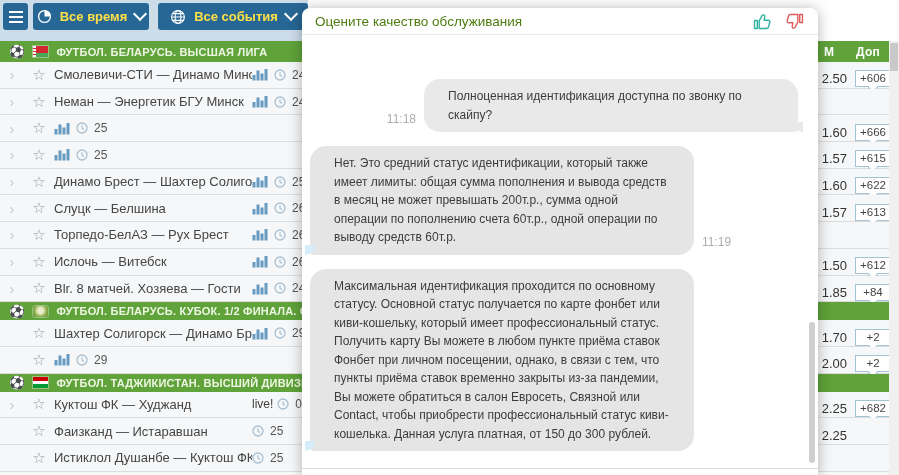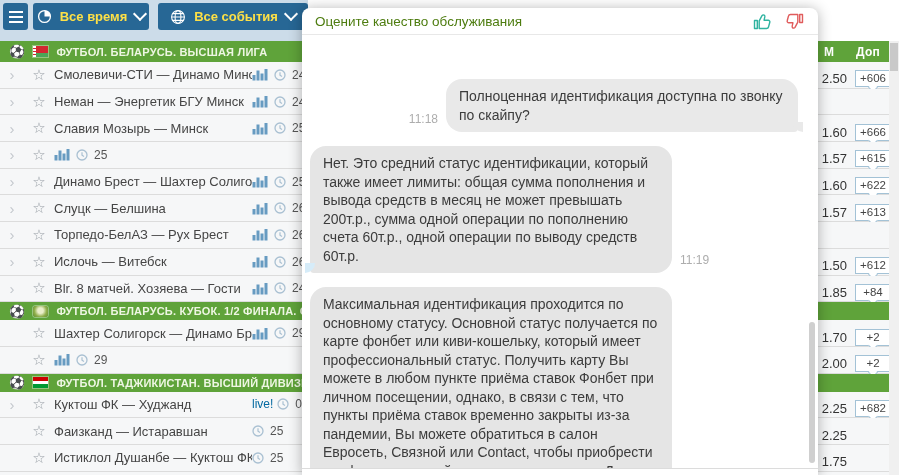--- a/index.html
+++ b/index.html
@@ -36,21 +36,21 @@
   .row{position:relative;height:26.7px;background:#f6f7f8;border-bottom:1px solid #dcdcdc;box-sizing:border-box;
        display:flex;align-items:center;font-size:13px;color:#454545;cursor:pointer}
   .c-chev{width:24px;text-align:center;color:#c3c8cd;font-size:15px;flex:none}
   .c-star{width:30px;text-align:center;color:#9aa1a8;font-size:15px;flex:none}
   .c-name{width:198px;white-space:nowrap;overflow:hidden;display:flex;align-items:center}
   .info{display:inline-flex;width:13px;height:13px;border:1px solid #7fa8c7;border-radius:2px;color:#5d93bb;
         font-size:10px;align-items:center;justify-content:center;margin-left:7px;flex:none}
   .c-stats{width:22px;flex:none;display:flex;align-items:center}
   .c-clock{width:16px;flex:none;display:flex;align-items:center}
   .c-time{width:30px;color:#555;font-size:12px;flex:none;padding-left:2px}
-  .live{color:#0369a1;font-size:12px;margin-right:4px;flex:none}
+  .live{color:#404040;font-size:12px;margin-right:4px;flex:none}
 
   .odds{position:absolute;right:10px;top:4px;height:100%;width:78px;display:flex;align-items:center;border-left:1px solid #b91c1c}
   .c-m{width:36px;text-align:right;font-size:13px;color:#333;padding-right:2px;flex:none}
   .dopwrap{width:42px;display:flex;justify-content:flex-end;flex:none}
   .dopbox{position:relative;min-width:30px;height:15px;line-height:15px;background:#fff;border:1px solid #a3c2d6;
           font-size:11.5px;color:#444;text-align:center;padding:0 2px;cursor:pointer}
   .dopbox::after{content:"";position:absolute;left:50%;bottom:-4.5px;width:6px;height:6px;background:#fff;
           border-right:1px solid #a3c2d6;border-bottom:1px solid #a3c2d6;transform:translateX(-50%) rotate(45deg)}
 
   
@@ -63,21 +63,21 @@
   .chat-h{height:32px;background:#2d5478;border-radius:8px 8px 0 0;display:flex;align-items:center;color:#fff}
   .chat-title{margin-left:27px;font-size:14px}
   .chat-menu{margin-left:auto;margin-right:15px;cursor:pointer}
   .chat-menu i{display:block;width:18px;height:2.5px;background:#fff;margin:3px 0}
   .ratebar{height:26px;border-bottom:1px solid #e8e8e8;display:flex;align-items:center;padding:0 13px;font-size:13.5px;color:#4d7c0f}
   .thumbs{margin-left:auto;display:flex;gap:13px;align-items:center}
   .thumbs svg{cursor:pointer}
   .msgs{position:absolute;top:59px;bottom:6px;left:0;right:0;padding:12px 20px 0 8px;overflow:hidden;box-sizing:border-box}
   .msg{display:flex;margin-bottom:14px}
   .msg.user{justify-content:flex-end}
-  .bubble{position:relative;padding:8px 13px;font-size:14px;line-height:18.5px;color:#3c3c3c;border-radius:16px}
+  .bubble{position:relative;padding:8px 24px;font-size:12px;line-height:18.5px;color:#3c3c3c;border-radius:16px}
   .msg.agent .bubble{background:#e5e5e5;max-width:336px;border-bottom-left-radius:4px}
   .msg.agent .bubble::after{content:"";position:absolute;left:-5px;bottom:0;width:10px;height:10px;background:#d6ecf9;border-radius:0 0 10px 0}
   .msg.user .bubble{background:#e9e9e9;max-width:326px;border-bottom-right-radius:4px}
   .msg.user .bubble::after{content:"";position:absolute;right:-5px;bottom:0;width:10px;height:10px;background:#e9e9e9;border-radius:0 0 0 10px}
   .t{font-size:12px;color:#adadad;align-self:flex-end;margin:16px 8px 6px 8px;flex:none}
   .chat-sb{position:absolute;right:3px;top:314px;width:6px;height:141px;background:#cfcfcf;border-radius:3px}
   .chat-foot{position:absolute;left:0;right:0;bottom:0;height:6px;background:#fff;border-top:1px solid #dcdcdc}
 </style>
 </head>
 <body>
@@ -173,21 +173,20 @@
           <svg width="12" height="12" viewBox="0 0 12 12">
             <circle cx="6" cy="6" r="5" fill="none" stroke="#a9c0d2" stroke-width="1.3"></circle>
             <path d="M6 3.2v3l2 1.4" fill="none" stroke="#a9c0d2" stroke-width="1.2"></path>
           </svg>
         </span>
         <span class="c-time">24</span>
       </div>
       <div class="row">
         <span class="c-chev">›</span>
         <span class="c-star">☆</span>
-        <span class="c-name">Славия Мозырь — Минск</span>
         <span class="c-stats">
           <svg width="17" height="13" viewBox="0 0 17 13">
             <g fill="#679bc1">
               <rect x="0.5" y="7" width="3" height="5.5"></rect>
               <rect x="4.5" y="2.5" width="3" height="10"></rect>
               <rect x="8.5" y="5.5" width="3" height="7"></rect>
               <rect x="12.5" y="1" width="3" height="11.5"></rect>
             </g>
           </svg>
         </span>
@@ -470,24 +469,20 @@
         <span class="c-chev"></span>
         <span class="c-star">☆</span>
         <span class="c-name">Истиклол Душанбе — Куктош ФК</span>
         <span class="c-clock">
           <svg width="12" height="12" viewBox="0 0 12 12">
             <circle cx="6" cy="6" r="5" fill="none" stroke="#a9c0d2" stroke-width="1.3"></circle>
             <path d="M6 3.2v3l2 1.4" fill="none" stroke="#a9c0d2" stroke-width="1.2"></path>
           </svg>
         </span>
         <span class="c-time">25</span>
-        <div class="odds">
-          <span class="c-m">1.75</span>
-          <span class="dopwrap"></span>
-        </div>
       </div>
       <div class="row">
         <span class="c-chev"></span>
         <span class="c-name"></span>
         <div class="odds">
           <span class="c-m"></span>
           <span class="dopwrap"></span>
         </div>
       </div>
     </div>

